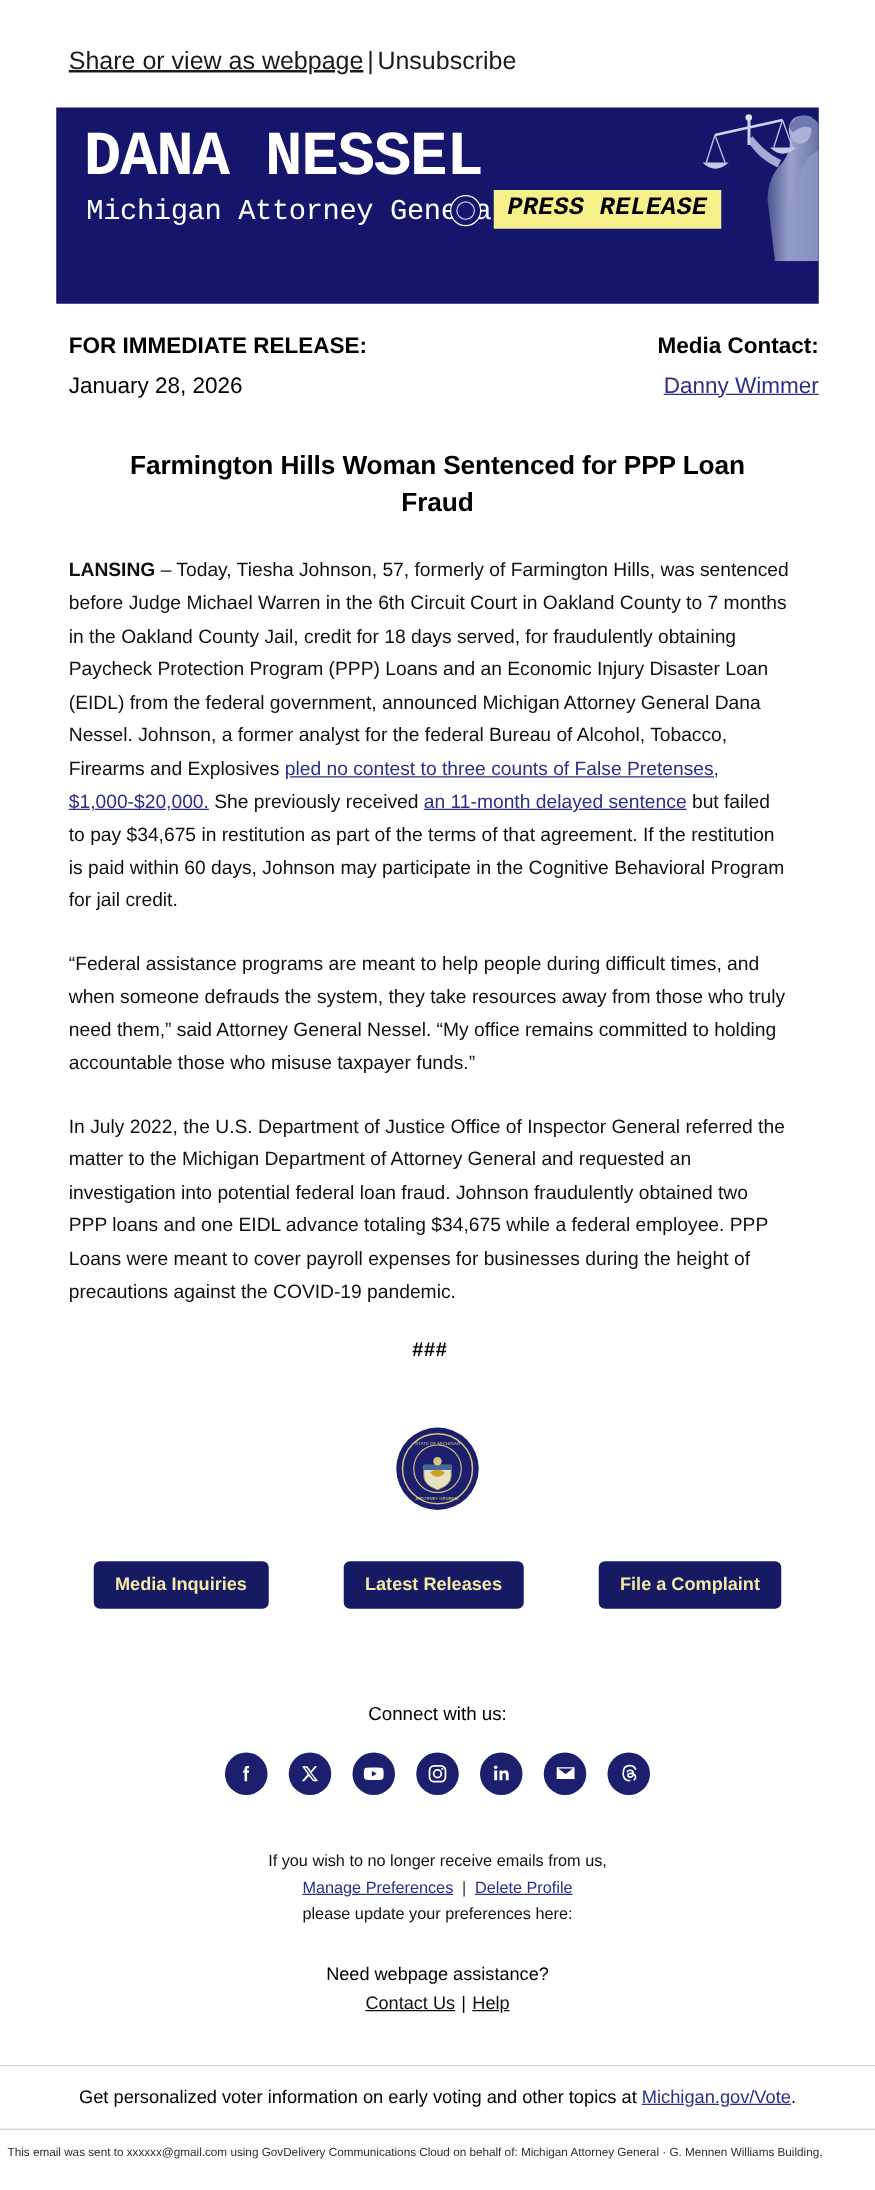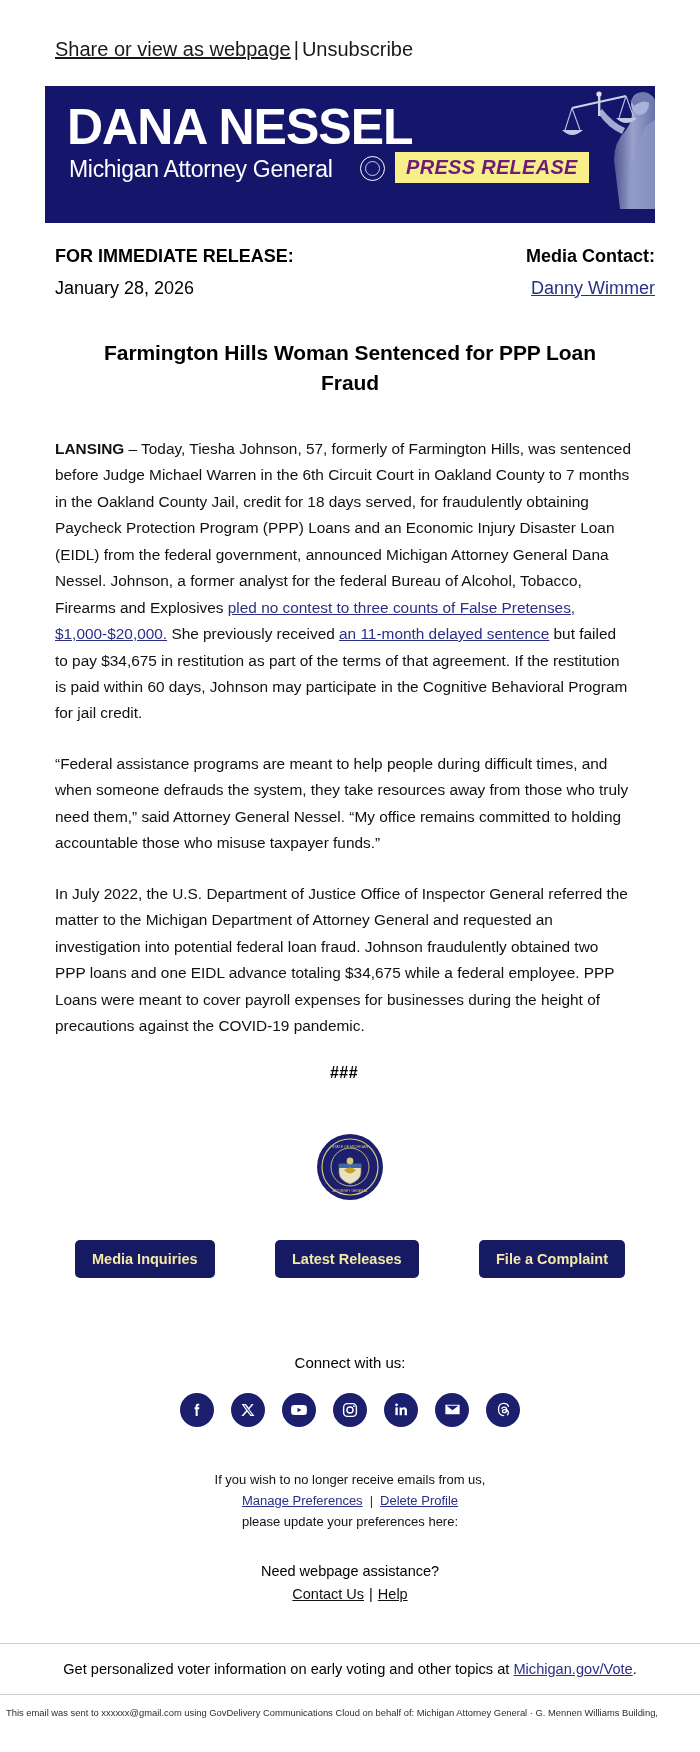--- a/index.html
+++ b/index.html
@@ -23,23 +23,24 @@
   .preheader a {
     color: #1a1a1a;
     text-decoration: underline;
   }
   .preheader .sep { padding: 0 3px; }
 
   
   .banner-wrap { padding: 25px 45px 0 45px; }
   .banner {
     position: relative;
-    height: 137px;
+    height: 157px;
     background: #14156b;
     overflow: hidden;
+    font-family: Liberation Mono, monospace;
   }
   .banner-name {
     position: absolute;
     left: 22px;
     top: 16px;
     color: #ffffff;
     font-size: 50px;
     font-weight: bold;
     letter-spacing: -1px;
     line-height: 1;
@@ -69,21 +70,21 @@
     position: absolute;
     left: 4px; top: 4px; right: 4px; bottom: 4px;
     border-radius: 50%;
     border: 1px solid #c8cbe8;
   }
   .press-badge {
     position: absolute;
     left: 350px;
     top: 66px;
     background: #f7f08a;
-    color: #701a75;
+    color: #000000;
     font-size: 20px;
     font-weight: bold;
     font-style: italic;
     padding: 5px 11px 6px 11px;
     letter-spacing: 0.3px;
     line-height: 1;
   }
   
   .justice {
     position: absolute;
@@ -109,21 +110,21 @@
   h1.headline {
     margin: 34px 78px 0 78px;
     font-size: 21px;
     font-weight: bold;
     text-align: center;
     line-height: 1.42;
     letter-spacing: -0.1px;
   }
 
   
-  .body-copy { padding: 0 67px 0 55px; margin-top: 38px; }
+  .body-copy { padding: 0 67px 0 55px; margin-top: 26px; }
   .body-copy p {
     margin: 0 0 24px 0;
     font-size: 15.4px;
     line-height: 1.72;
     color: #111111;
   }
   .body-copy b { font-weight: bold; }
   .body-copy a { color: #2b2f87; text-decoration: underline; }
 
   .hashes {

